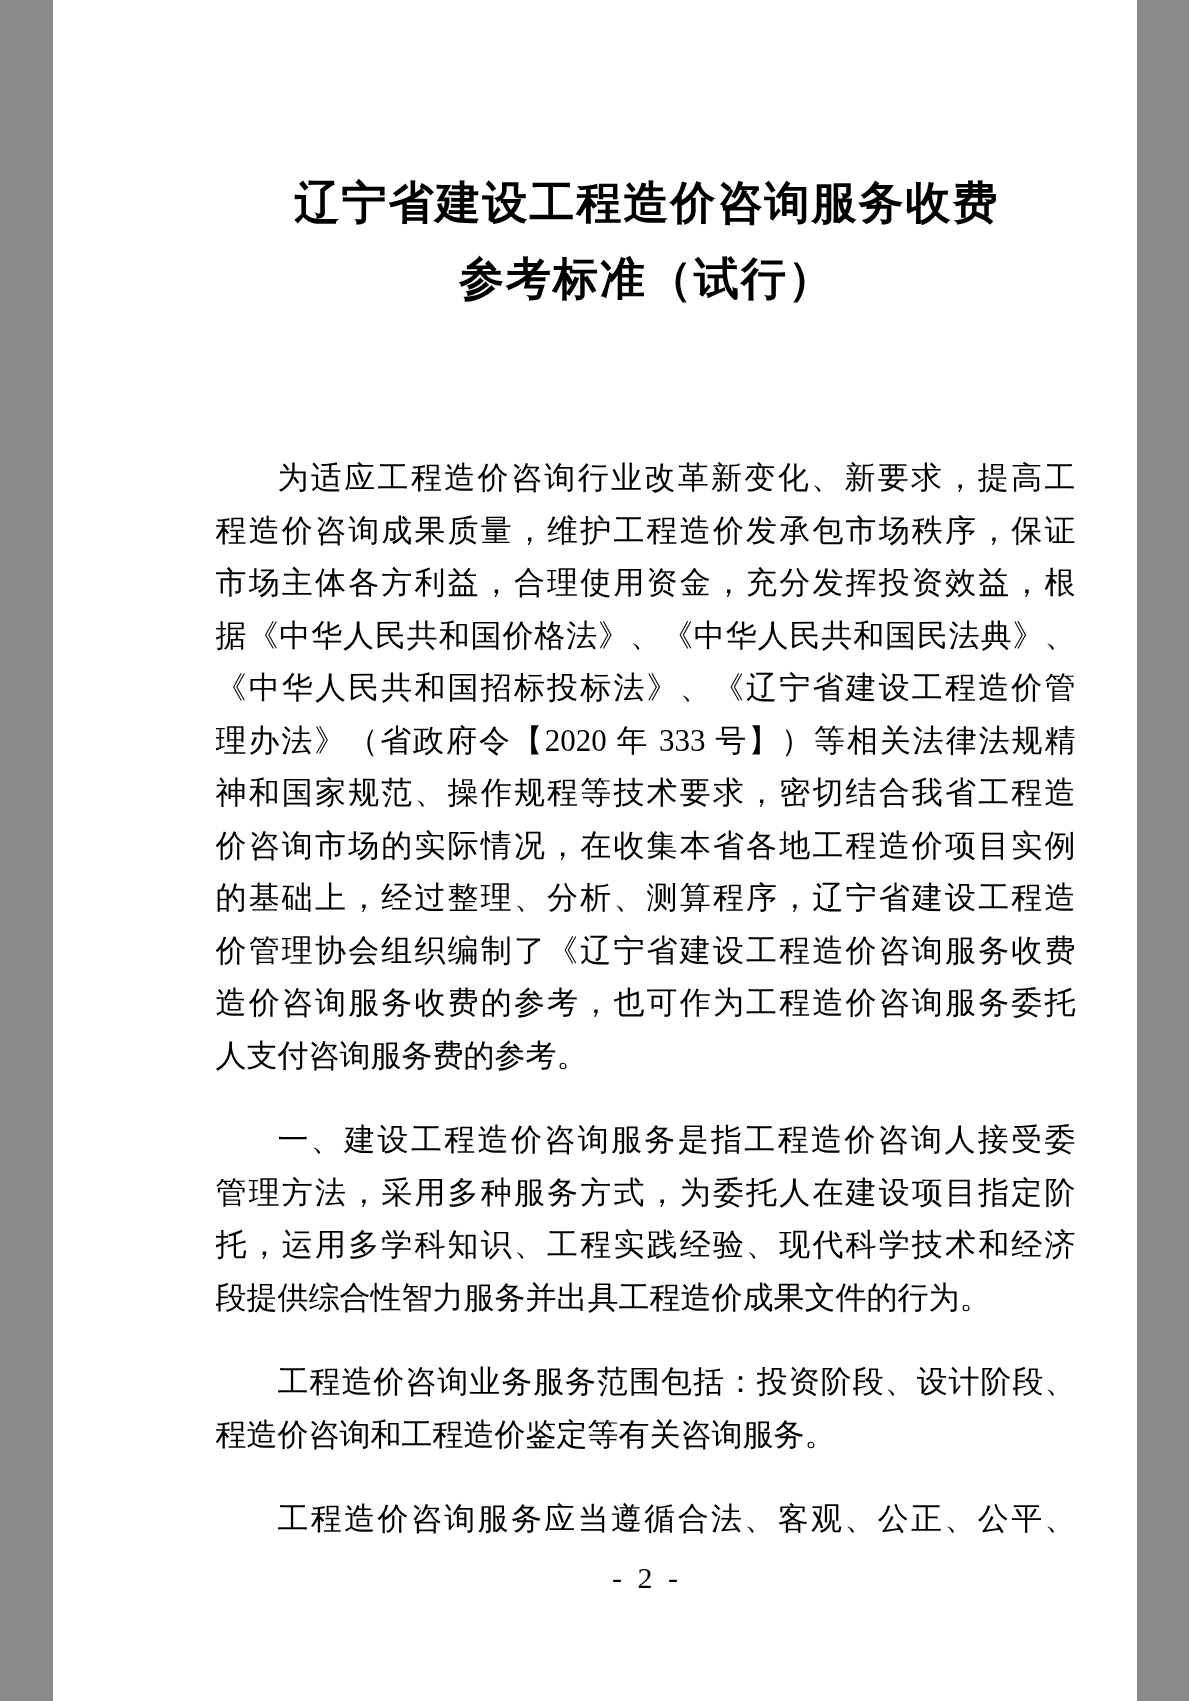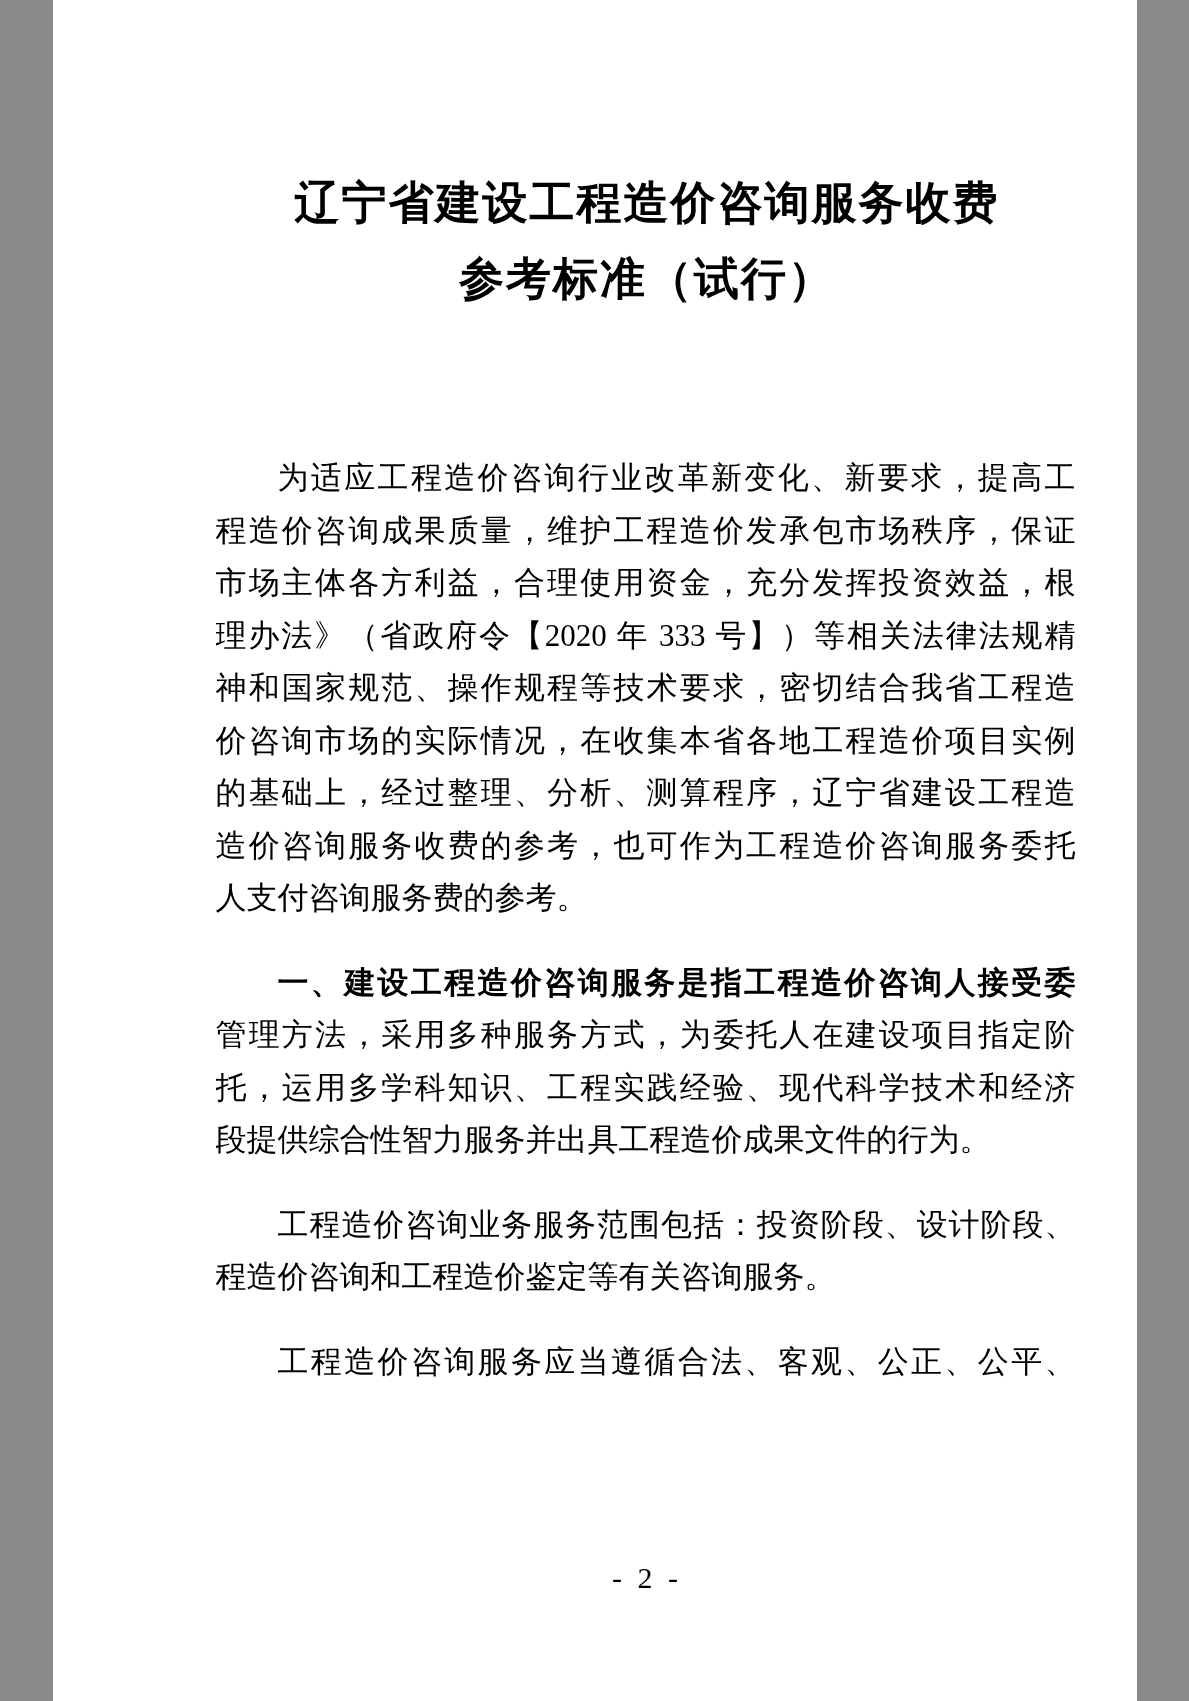--- a/index.html
+++ b/index.html
@@ -47,21 +47,21 @@
     overflow: hidden;
   }
   .line.indent {
     padding-left: 62px;
     margin-top: 32px;
   }
   .line.last {
     text-align-last: left;
   }
   .line.bold {
-    font-weight: 700;
+    font-weight: 400;
     font-family: "Liberation Sans", sans-serif;
   }
   .footer {
     position: absolute;
     top: 1560px;
     left: 0;
     width: 1189px;
     text-align: center;
     font-size: 30px;
     line-height: 36px;
@@ -75,24 +75,27 @@
 
   <div class="title-block">
     <div class="title-line">辽宁省建设工程造价咨询服务收费</div>
     <div class="title-line">参考标准（试行）</div>
   </div>
 
   <div class="body-block">
     <div class="line indent">为适应工程造价咨询行业改革新变化、新要求，提高工</div>
     <div class="line">程造价咨询成果质量，维护工程造价发承包市场秩序，保证</div>
     <div class="line">市场主体各方利益，合理使用资金，充分发挥投资效益，根</div>
+    <div class="line">据《中华人民共和国价格法》、《中华人民共和国民法典》、</div>
+    <div class="line">《中华人民共和国招标投标法》、《辽宁省建设工程造价管</div>
     <div class="line">理办法》（省政府令【2020 年 333 号】）等相关法律法规精</div>
     <div class="line">神和国家规范、操作规程等技术要求，密切结合我省工程造</div>
     <div class="line">价咨询市场的实际情况，在收集本省各地工程造价项目实例</div>
     <div class="line">的基础上，经过整理、分析、测算程序，辽宁省建设工程造</div>
+    <div class="line">价管理协会组织编制了《辽宁省建设工程造价咨询服务收费</div>
     <div class="line">造价咨询服务收费的参考，也可作为工程造价咨询服务委托</div>
     <div class="line last">人支付咨询服务费的参考。</div>
     <div class="line indent bold">一、建设工程造价咨询服务是指工程造价咨询人接受委</div>
     <div class="line">管理方法，采用多种服务方式，为委托人在建设项目指定阶</div>
     <div class="line">托，运用多学科知识、工程实践经验、现代科学技术和经济</div>
     <div class="line last">段提供综合性智力服务并出具工程造价成果文件的行为。</div>
     <div class="line indent">工程造价咨询业务服务范围包括：投资阶段、设计阶段、</div>
     <div class="line last">程造价咨询和工程造价鉴定等有关咨询服务。</div>
     <div class="line indent">工程造价咨询服务应当遵循合法、客观、公正、公平、</div>
   </div>

